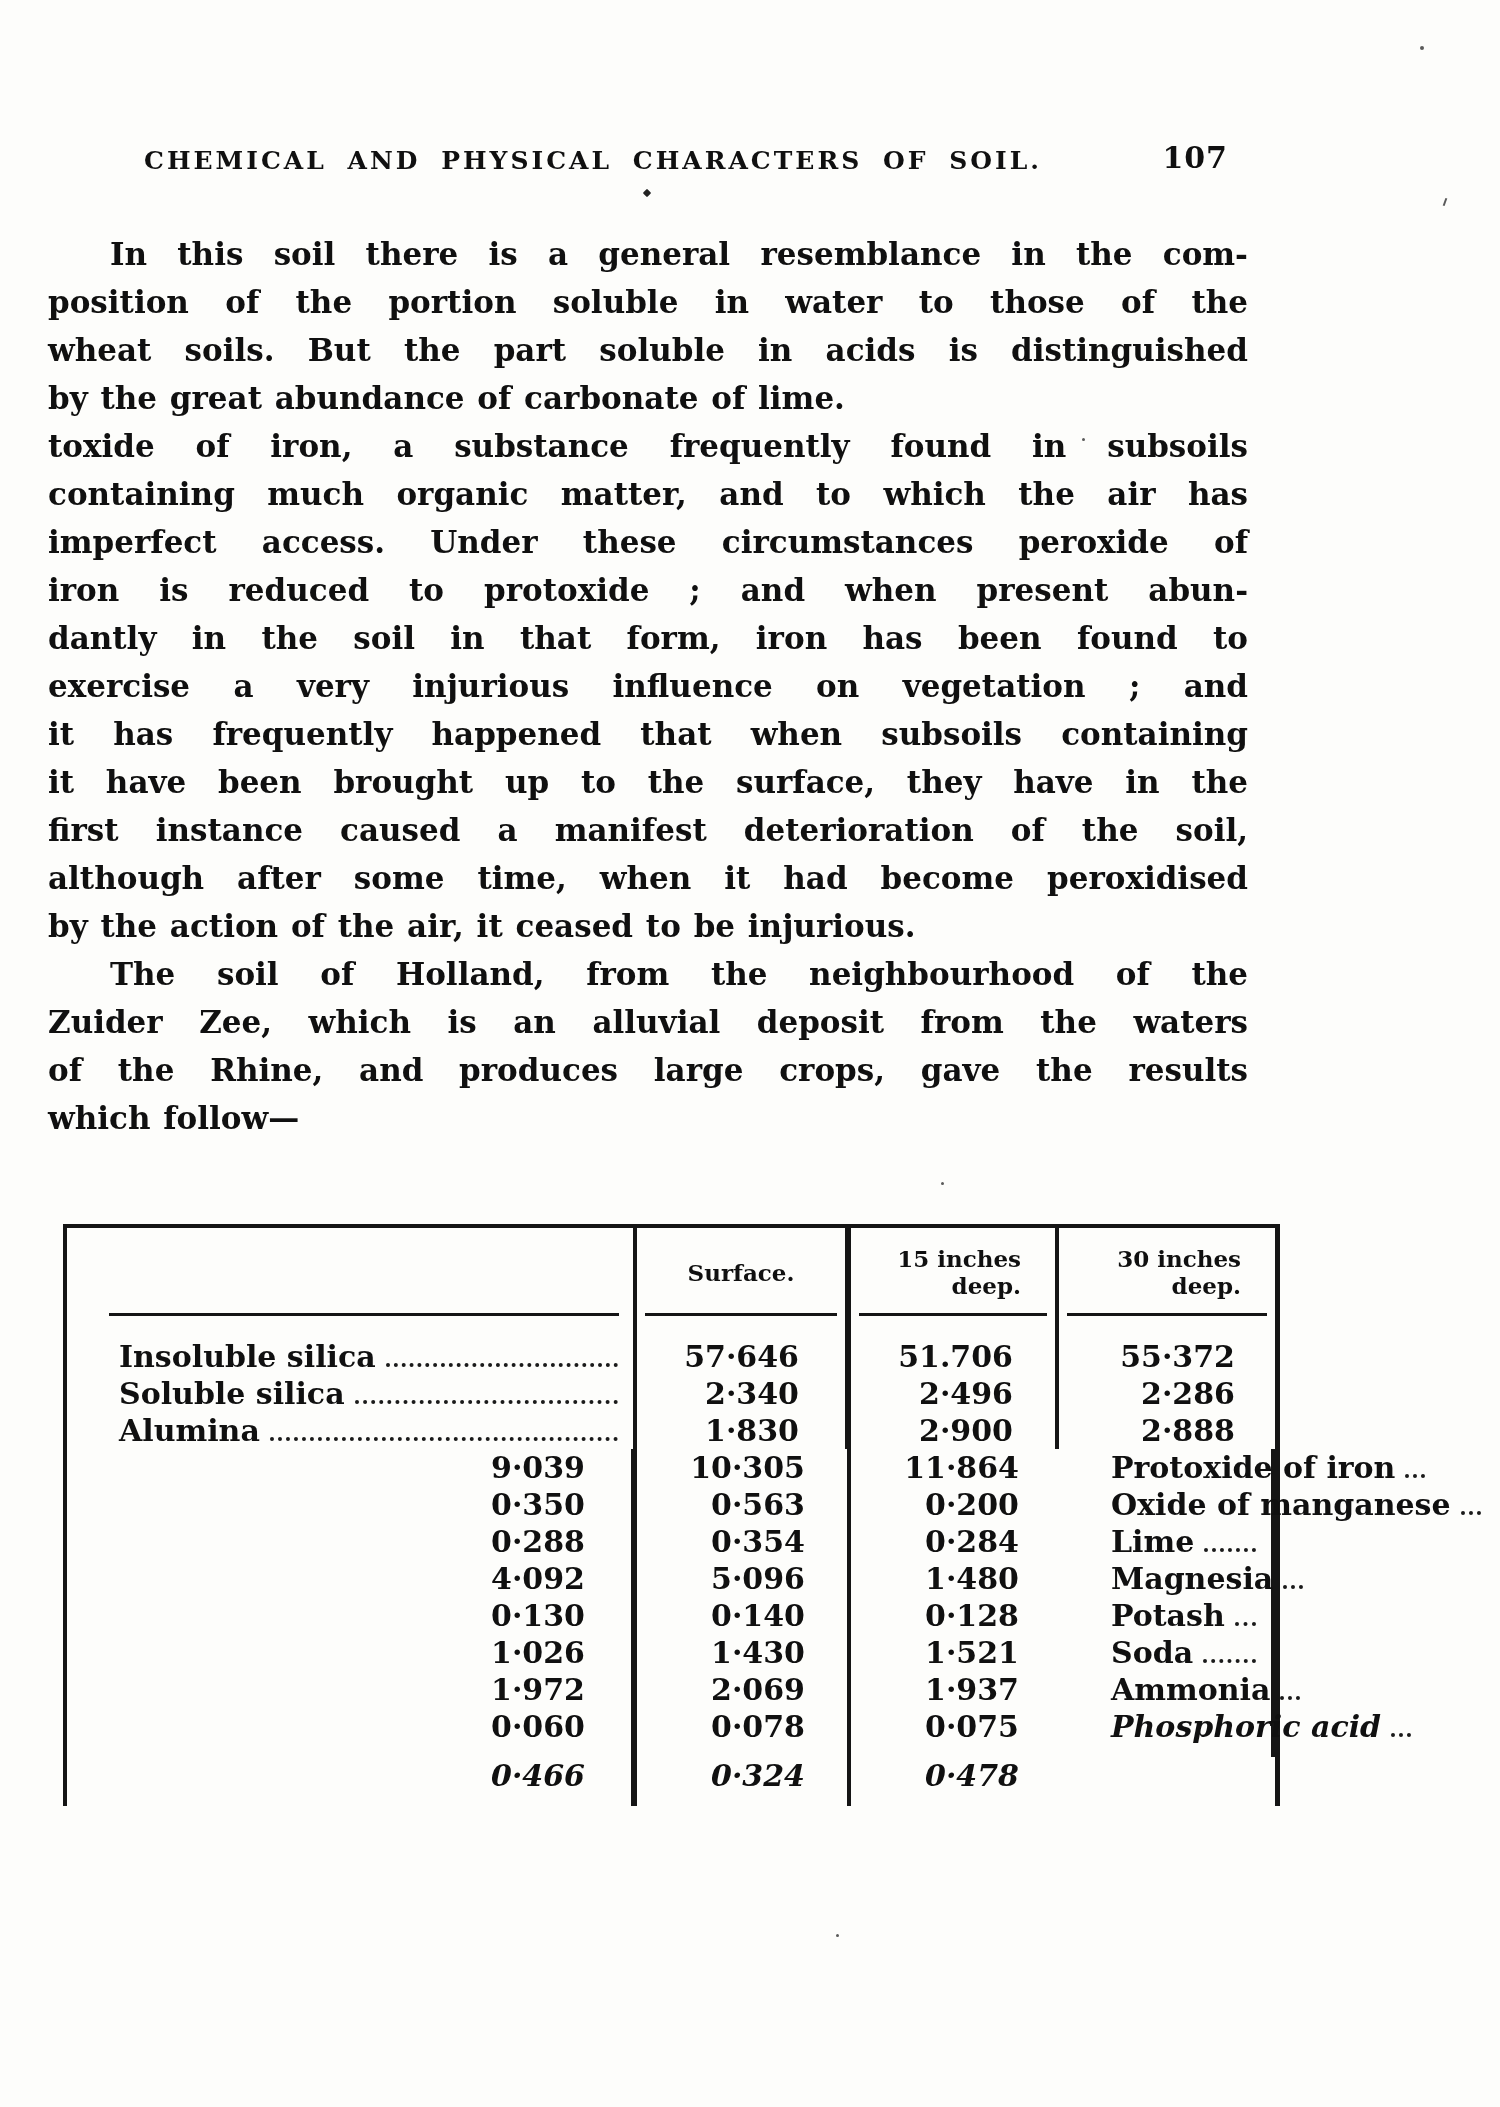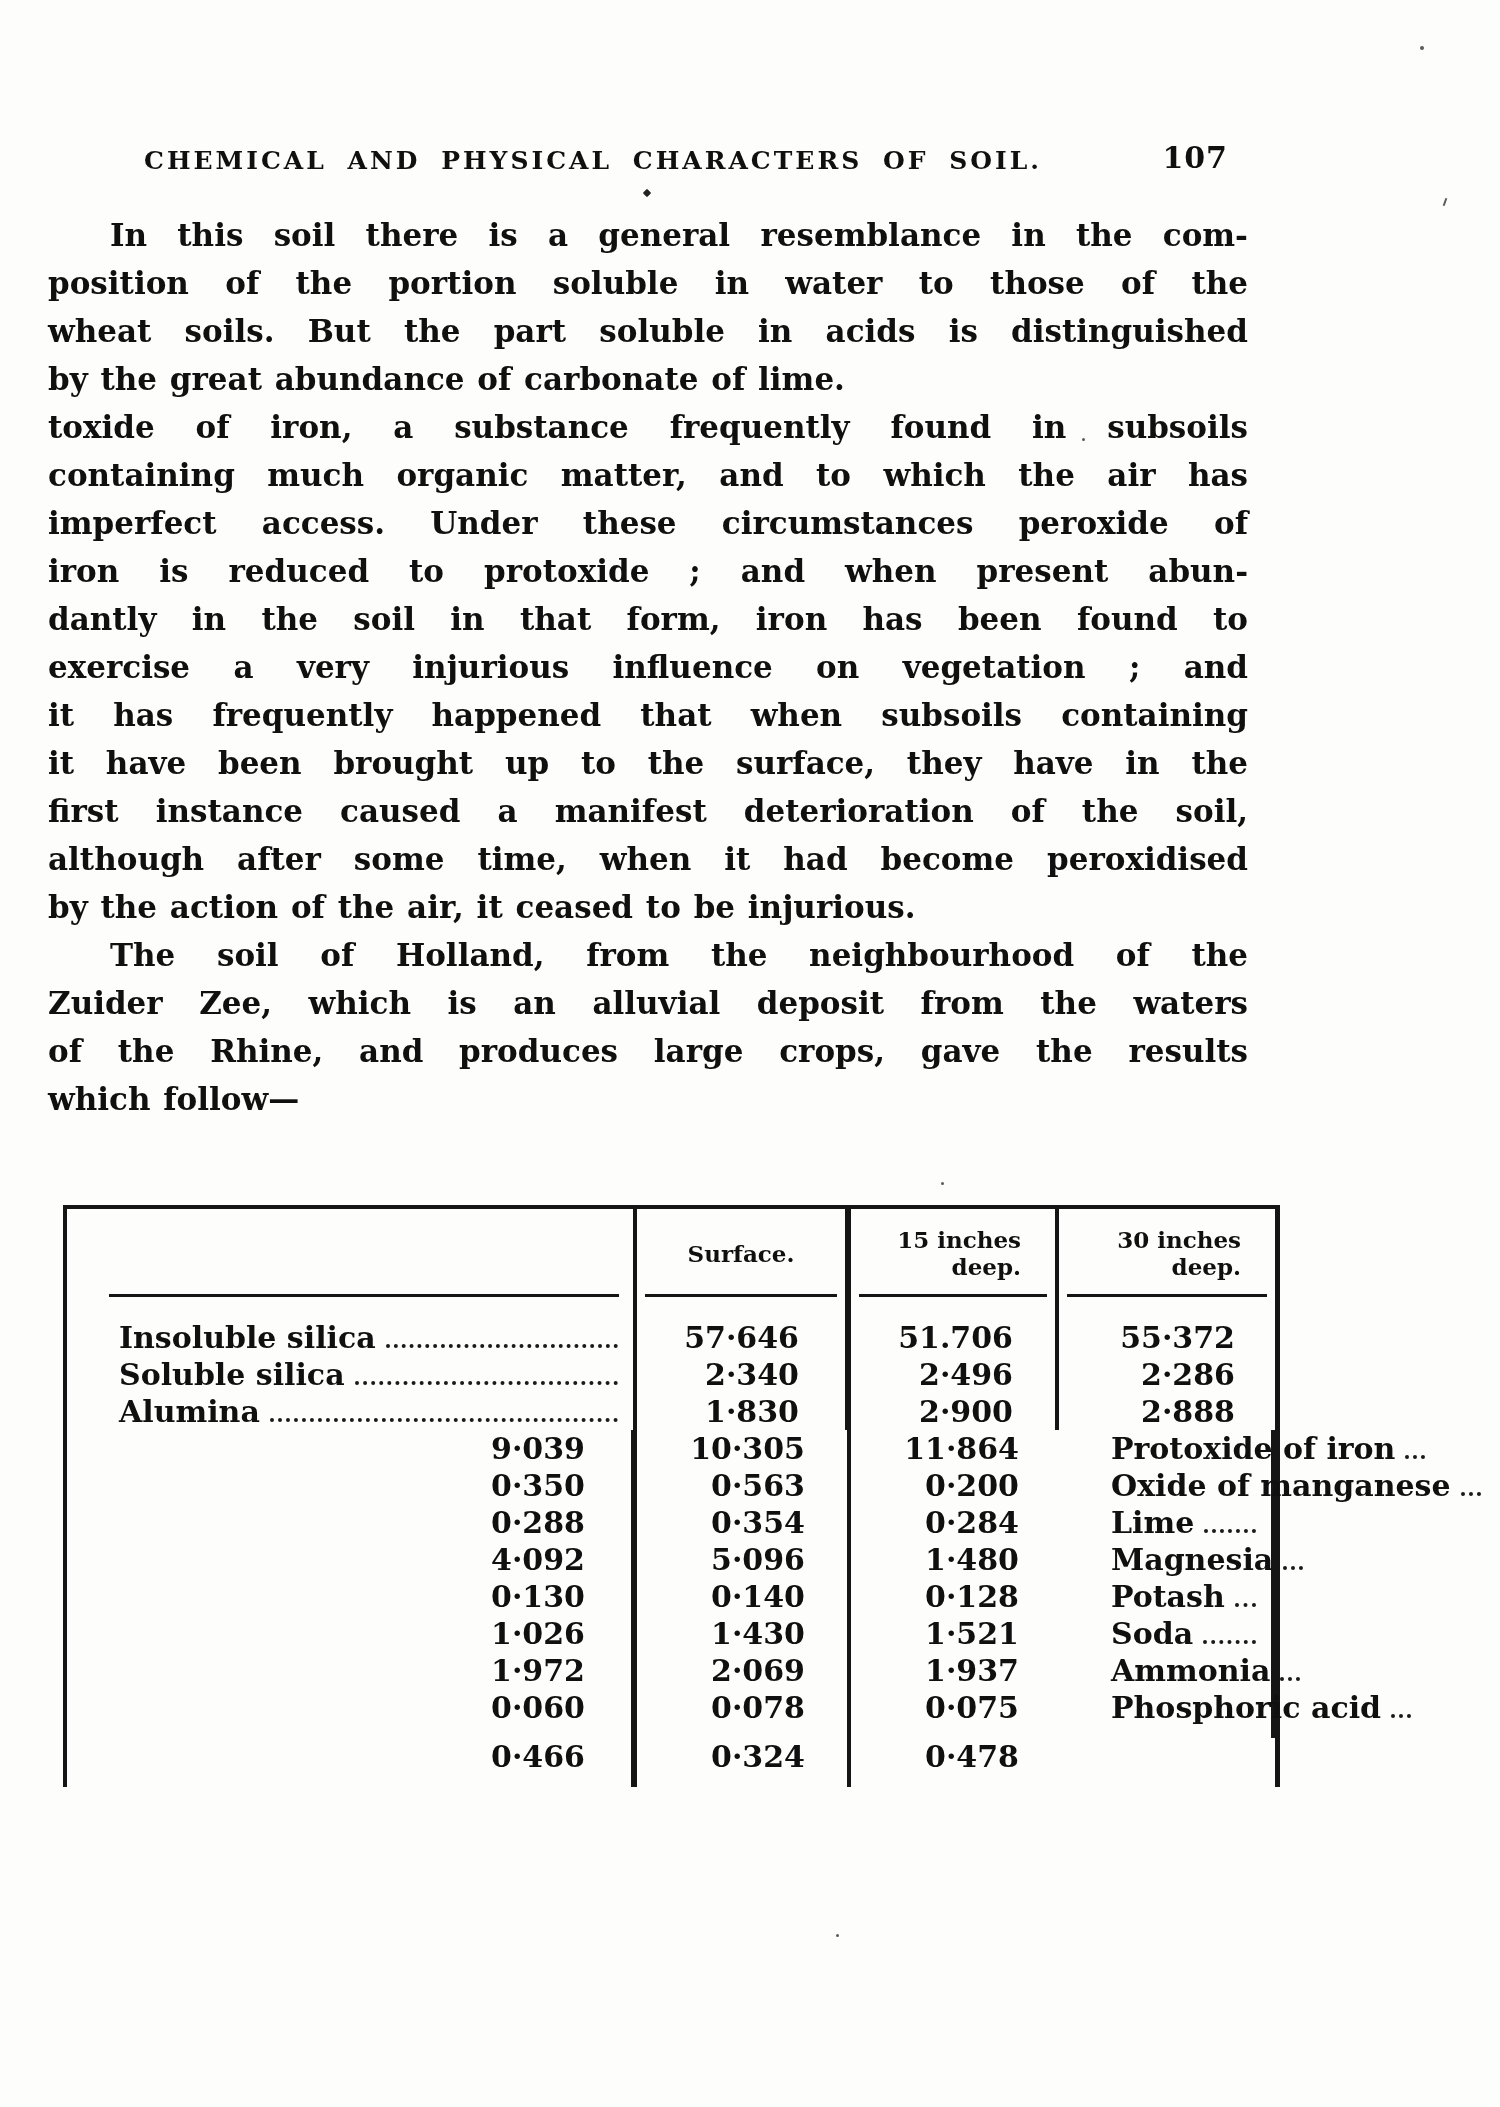--- a/index.html
+++ b/index.html
@@ -33,21 +33,21 @@
     white-space: nowrap;
   }
   .page-number {
     position: absolute;
     right: 20px; top: -6px;
     font-size: 30px;
     letter-spacing: 1px;
   }
   
   .body-text {
-    margin-top: 21px;
+    margin-top: 40px;
     width: 1200px;
     font-size: 31px;
     line-height: 48px;
   }
   .line {
     text-align: justify;
     text-align-last: justify;
     word-spacing: 2px;
   }
   .line.last { text-align-last: left; }
@@ -86,21 +86,21 @@
     bottom: 0; left: 8px; right: 8px;
     border-bottom: 3px solid #151515;
   }
   .hc.hlabel::after { left: 42px; right: 14px; }
   .bc {
     font-size: 30px;
     line-height: 37px;
     white-space: nowrap;
   }
   .bc.first { padding-top: 22px; }
-  .bc.lastrow { padding-bottom: 12px; }
+  .bc.lastrow { padding-bottom: 12px; font-style: italic; }
   .lbl {
     display: flex;
     align-items: stretch;
     padding-left: 52px;
     padding-right: 13px;
   }
   .lbl .txt { white-space: nowrap; }
   .leader {
     flex: 1 1 auto;
     border-bottom: 4px dotted #1a1a1a;

